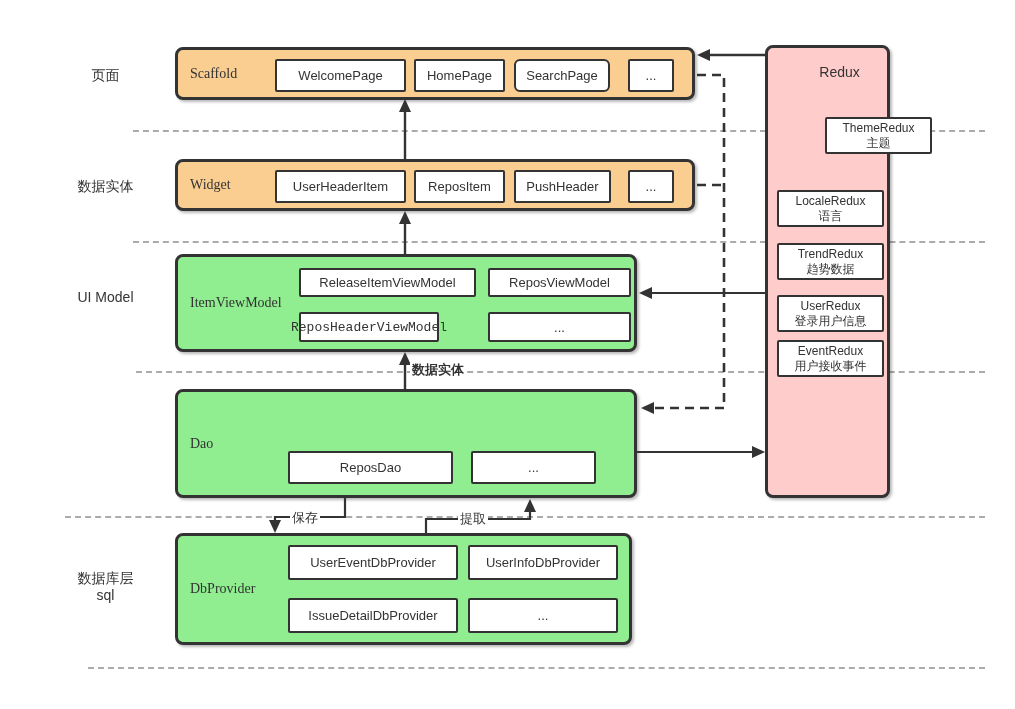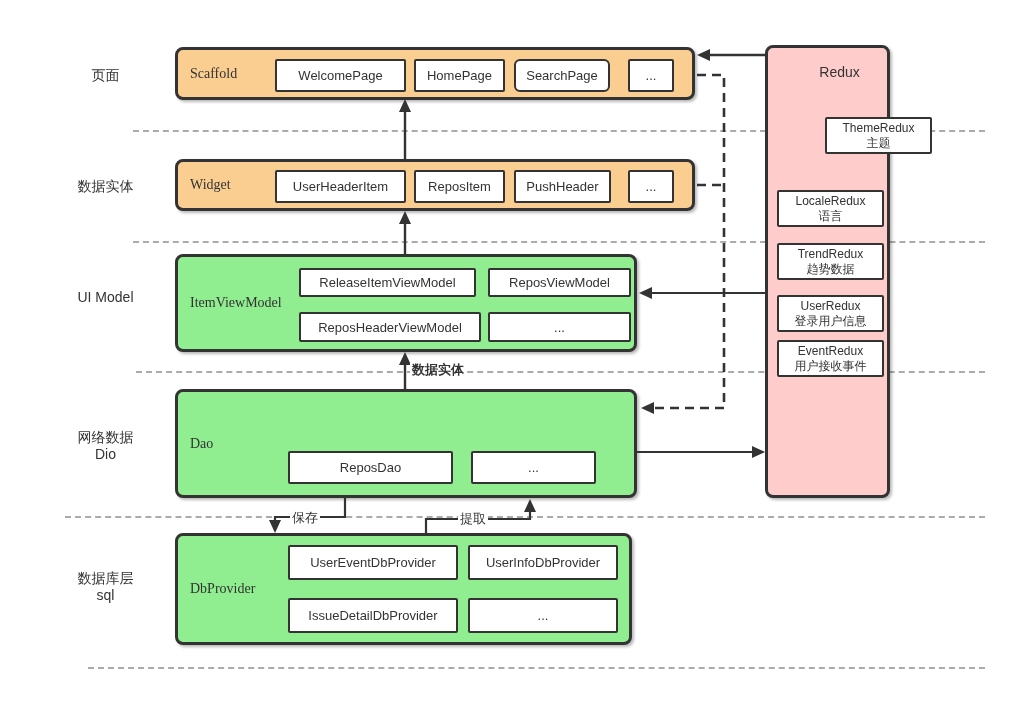--- a/index.html
+++ b/index.html
@@ -109,24 +109,20 @@
 
   <div class="sep" style="left:133px; top:130px; width:852px;"></div>
   <div class="sep" style="left:133px; top:241px; width:852px;"></div>
   <div class="sep" style="left:136px; top:371px; width:849px;"></div>
   <div class="sep" style="left:65px;  top:516px; width:920px;"></div>
   <div class="sep" style="left:88px;  top:667px; width:897px;"></div>
 
   <div class="sidelabel" style="top:67px;"><span>页面</span></div>
   <div class="sidelabel" style="top:178px;"><span>数据实体</span></div>
   <div class="sidelabel" style="top:289px;"><span>UI Model</span></div>
-  <div class="sidelabel" style="top:429px;">
-    <div>网络数据</div>
-    <div>Dio</div>
-  </div>
   <div class="sidelabel" style="top:570px;">
     <div>数据库层</div>
     <div>sql</div>
   </div>
 
   <div class="bigbox orange" style="left:175px; top:47px; width:520px; height:53px;">
     <span class="boxlabel">Scaffold</span>
     <div class="innerbox" style="left:97px;  top:9px; width:131px; height:33px;">
         <span>WelcomePage</span>
       </div>
@@ -158,21 +154,21 @@
   </div>
 
   <div class="bigbox green" style="left:175px; top:254px; width:462px; height:98px;">
     <span class="boxlabel">ItemViewModel</span>
     <div class="innerbox" style="left:121px; top:11px; width:177px; height:29px;">
         <span>ReleaseItemViewModel</span>
       </div>
     <div class="innerbox" style="left:310px; top:11px; width:143px; height:29px;">
         <span>ReposViewModel</span>
       </div>
-    <div class="innerbox" style="left:121px; top:55px; width:182px; height:30px;">
+    <div class="innerbox" style="left:121px; top:55px; width:140px; height:30px;font-family:Liberation Mono, monospace;">
         <span>ReposHeaderViewModel</span>
       </div>
     <div class="innerbox" style="left:310px; top:55px; width:143px; height:30px;">
         <span>...</span>
       </div>
   </div>
 
   <div class="bigbox green" style="left:175px; top:389px; width:462px; height:109px;">
     <span class="boxlabel">Dao</span>
     <div class="innerbox" style="left:110px; top:59px; width:165px; height:33px;">

